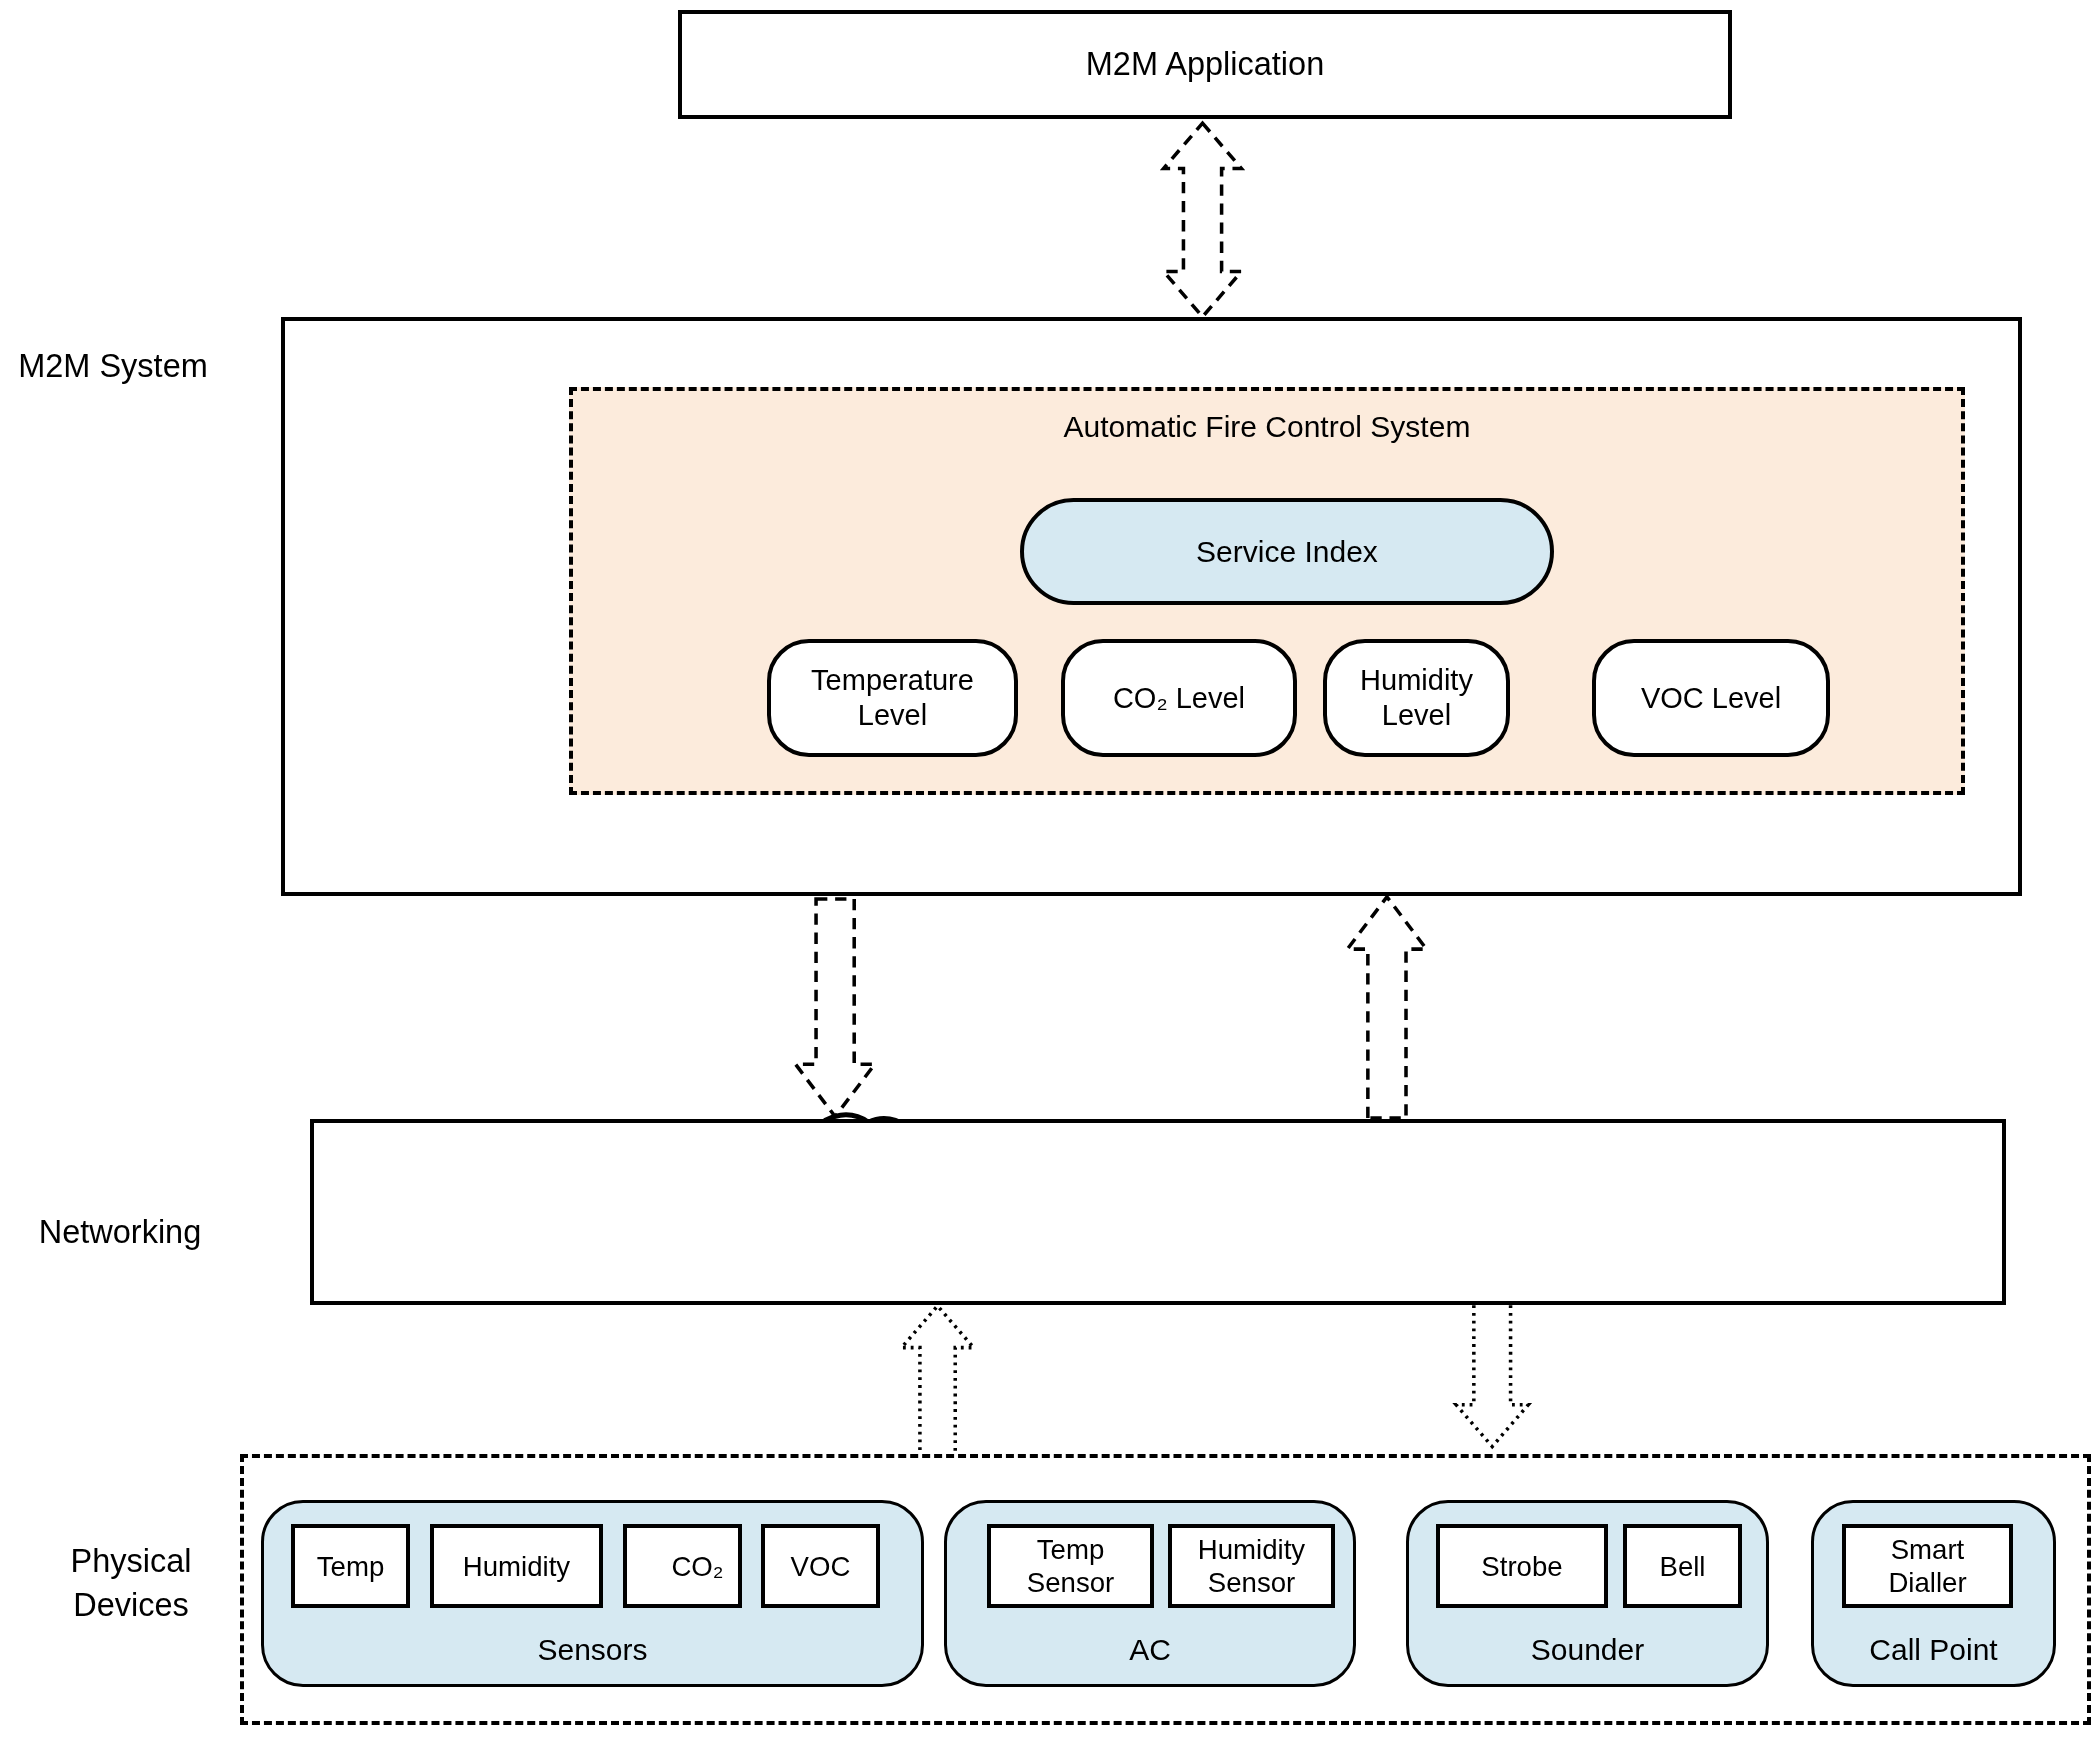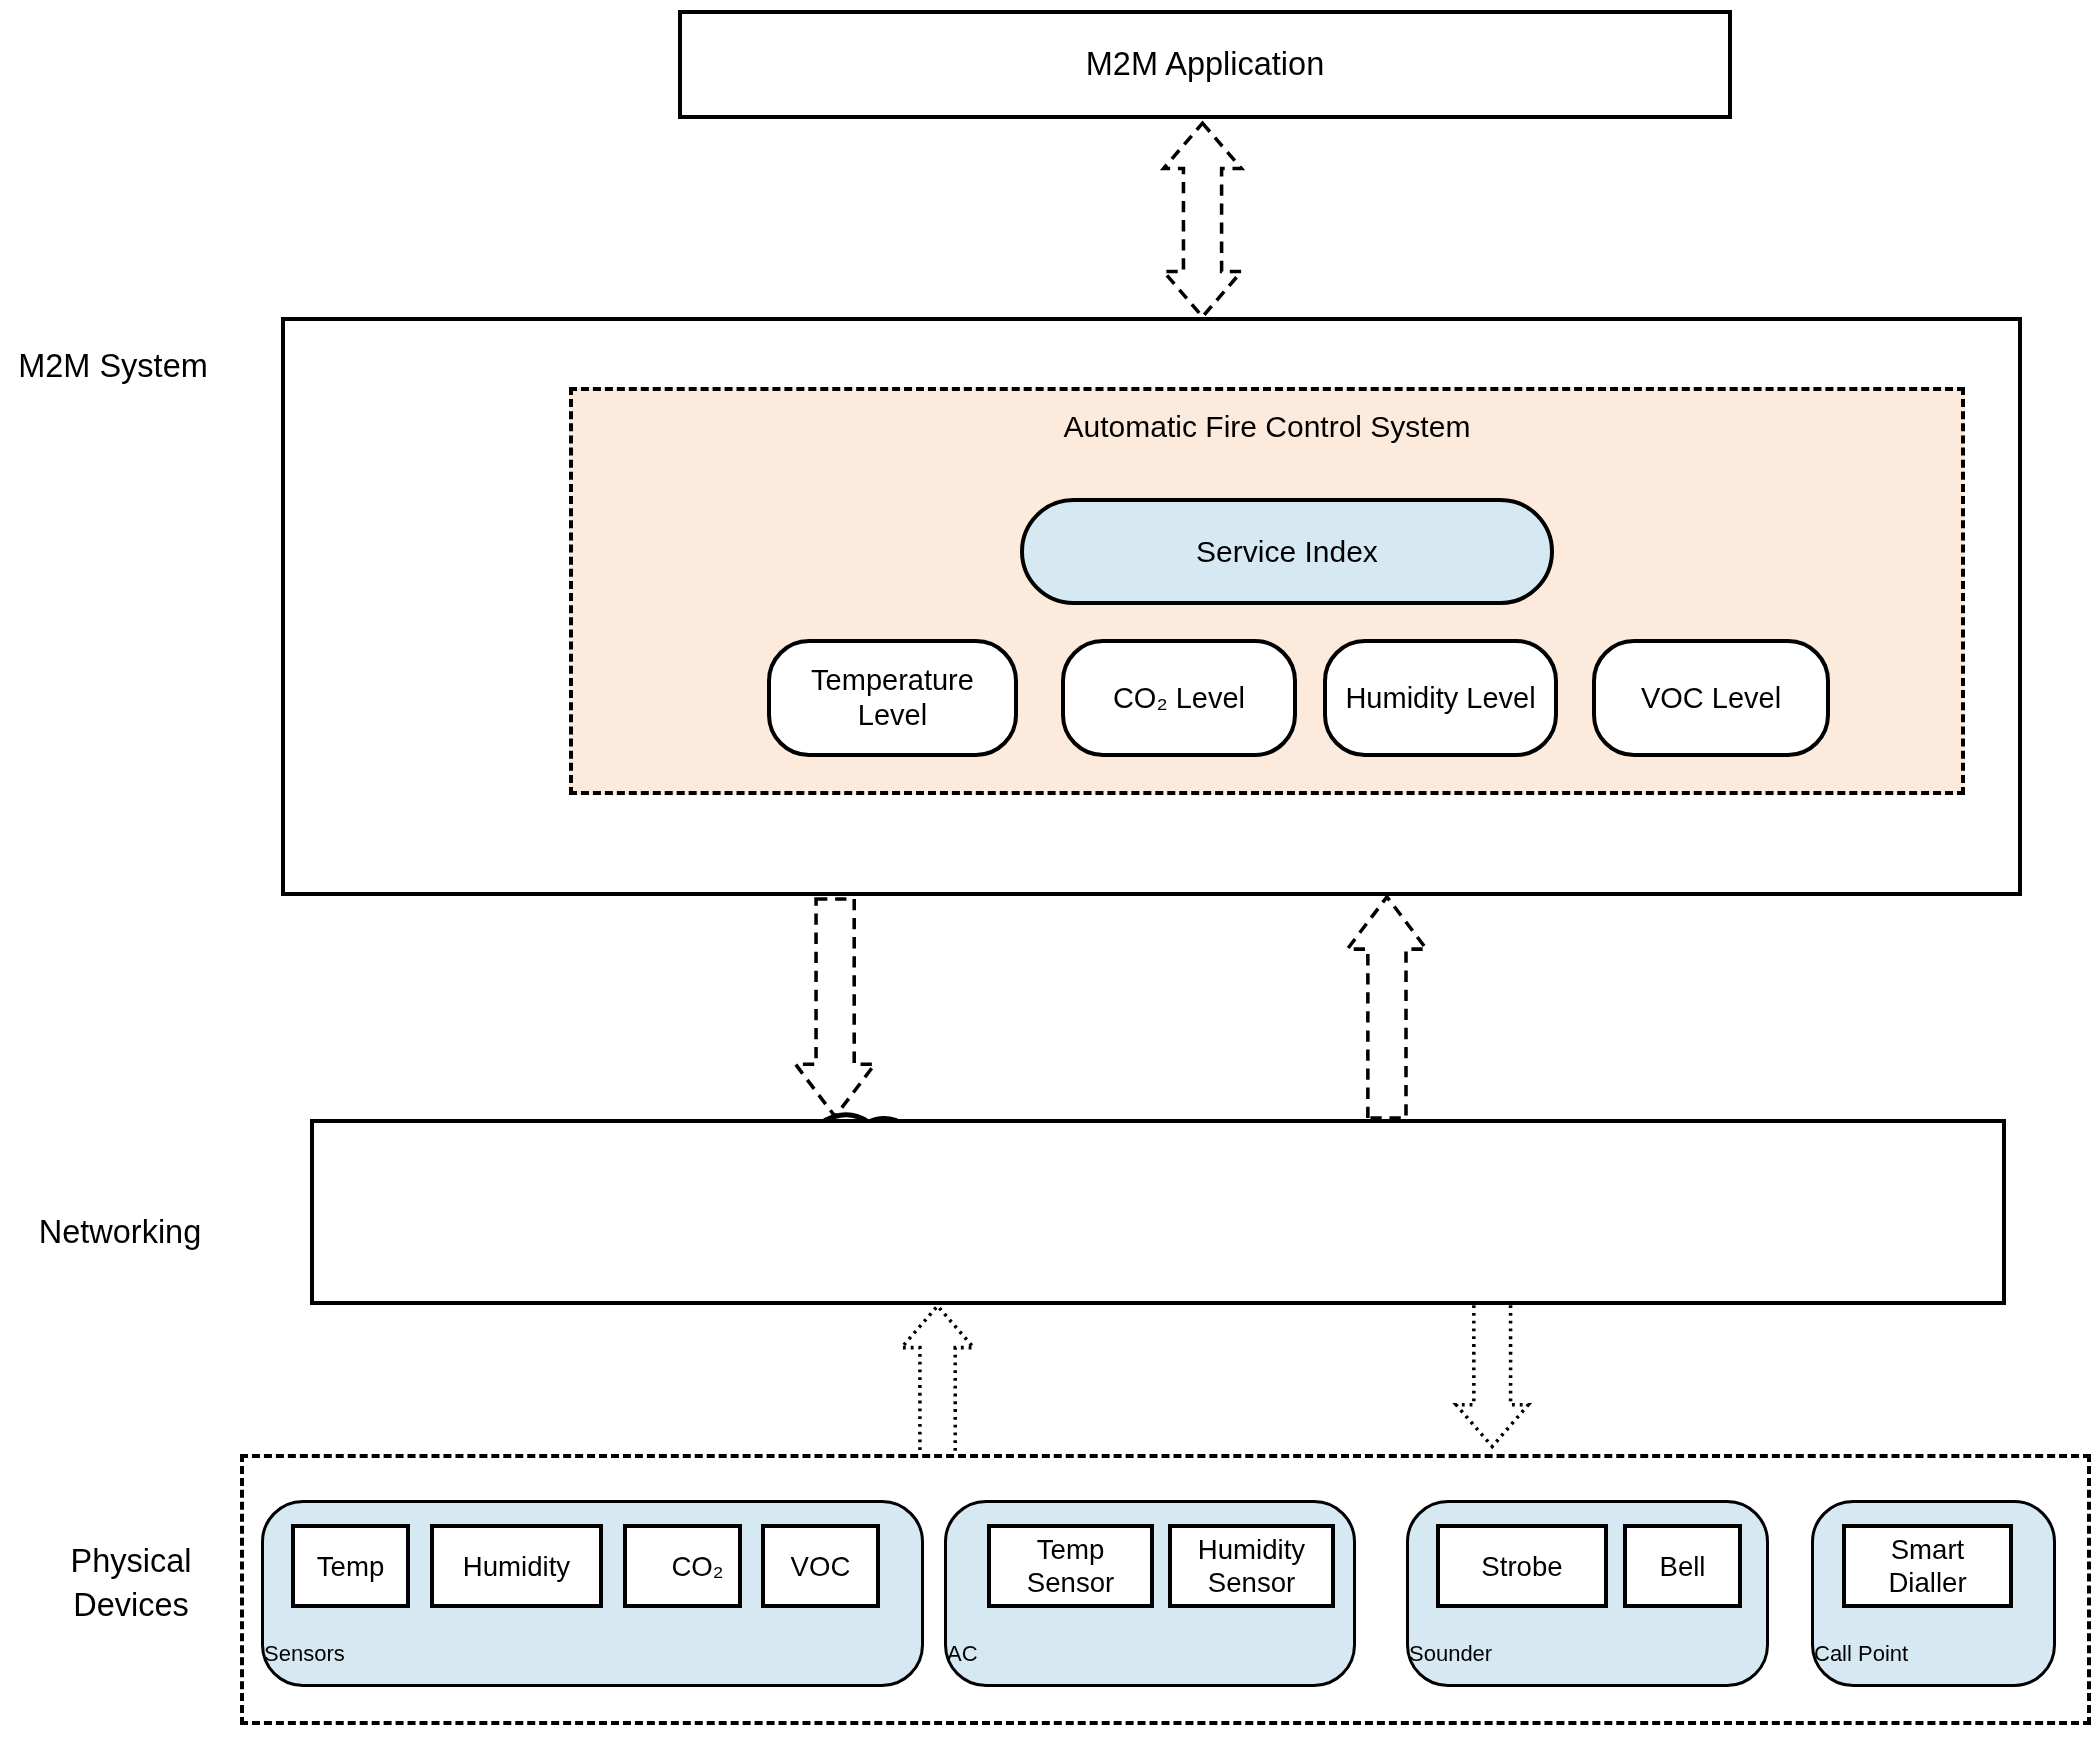--- a/index.html
+++ b/index.html
@@ -23,36 +23,36 @@
   .afcs-title { left:569px; top:410px; width:1396px; font-size:30px; }
 
   .pill { border:4.2px solid #000; display:flex; align-items:center; justify-content:center;
           text-align:center; }
   .service-pill { left:1020px; top:498px; width:534px; height:107px;
           border-radius:54px; background:var(--blue); font-size:30px; }
   .level-pill { top:639px; height:118px; border-radius:42px; background:#fff;
           font-size:29px; line-height:35px; }
   .pill-temp { left:767px; width:251px; }
   .pill-co2  { left:1044px; width:236px;margin-left:17px; }
-  .pill-hum  { left:1323px; width:235px; }
+  .pill-hum  { left:1323px; width:187px; }
   .pill-voc  { left:1592px; width:238px; }
 
   .networking-box { left:310px; top:1119px; width:1696px; height:186px; }
   .networking-label { left:14px; top:1214px; width:212px; font-size:32.5px; }
 
   .physical-box { left:240px; top:1454px; width:1851px; height:271px;
           border:4.2px dashed #000; background:#fff; }
   .physical-label { left:25px; top:1539px; width:212px; font-size:32.5px; line-height:44px; }
 
   .group { border:3.5px solid #000; border-radius:42px; background:var(--blue); }
   .group-sensors   { left:261px;  top:1500px; width:663px; height:187px; }
   .group-ac        { left:944px; top:1500px; width:412px; height:187px; }
   .group-sounder   { left:1406px; top:1500px; width:363px; height:187px; }
   .group-callpoint { left:1811px; top:1500px; width:245px; height:187px; }
-  .group-label { position:absolute; left:0; right:0; bottom:17px; font-size:22px;margin-top:30px; }
+  .group-label { position:absolute; left:0; right:0; bottom:17px; text-align:center; font-size:30px;margin-top:30px; }
 
   .device { border:4.2px solid #000; background:#fff; top:1524px; height:84px;
             font-size:27.6px; line-height:33px; }
   .dev-temp      { left:291px;  width:119px; }
   .dev-humidity  { left:430px;  width:173px; }
   .dev-co2       { left:623px;  width:119px;padding-left:30px; }
   .dev-voc       { left:761px; width:119px; }
   .dev-tempsens  { left:987px; width:167px; }
   .dev-humsens   { left:1168px; width:167px; }
   .dev-strobe    { left:1436px; width:172px; }

